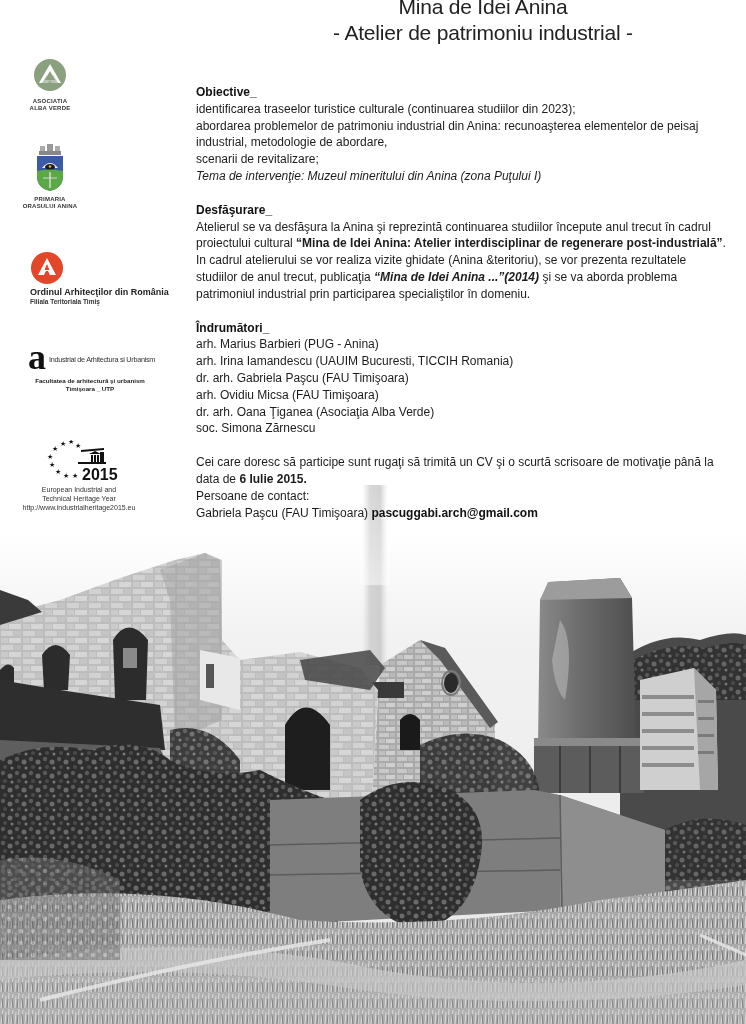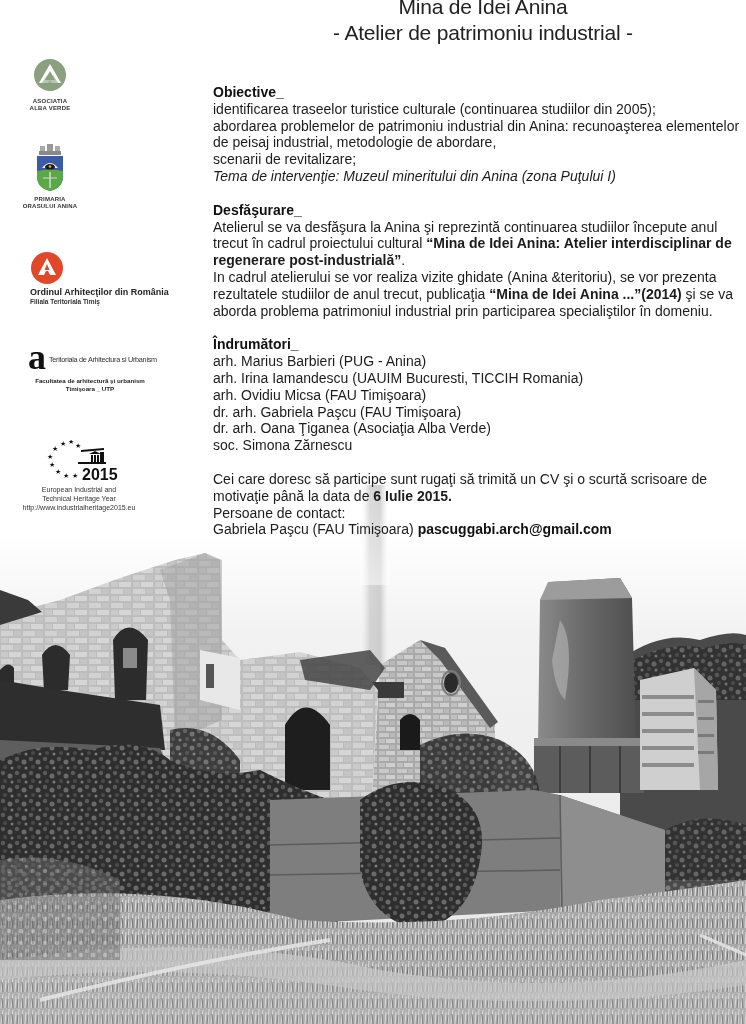--- a/index.html
+++ b/index.html
@@ -16,29 +16,29 @@
     font-family: "Liberation Sans Narrow", "Liberation Sans", sans-serif;
     letter-spacing: -0.2px;
   }
   .title-block div { white-space: nowrap; }
 
   .logos { position: absolute; left: 0; top: 0; width: 205px; z-index: 2; }
   .logo { position: absolute; text-align: center; }
   .logo .cap { font-weight: bold; font-size: 6px; line-height: 7px; color: #333; letter-spacing: 0.2px; }
 
   .content {
-    position: absolute; left: 213px; top: 84px; width: 530px; z-index: 2;
-    font-size: 14px; line-height: 16.8px; color: #1c1c1c;
+    position: absolute; left: 196px; top: 84px; width: 530px; z-index: 2;
+    font-size: 12px; line-height: 16.8px; color: #1c1c1c;
     font-family: "Liberation Sans", sans-serif;
   }
   .content p { margin: 0; }
   .sec-title { font-weight: bold; color: #111; }
   .sec { margin-bottom: 17px; }
   .b { font-weight: bold; }
-  .bi { font-weight: bold; }
+  .bi { font-weight: bold; font-style: italic; }
   .i { font-style: italic; }
   .note { color: #3c4f86; font-weight: bold; }
   .note .u { text-decoration: underline; }
   .email { font-weight: bold; }
   a.email { color: #111; text-decoration: none; }
 </style>
 </head>
 <body>
 
 <svg class="photo" viewBox="0 0 746 1024" preserveAspectRatio="none">
@@ -230,21 +230,21 @@
       <path d="M17 7 L26 24 L20 24 L18 20 L16 20 L14 24 L8 24 Z" fill="#ffffff"></path>
       <path d="M17 13 L19.5 19 L14.5 19 Z" fill="#e2472a"></path>
     </svg>
     <div style="font-weight:bold;font-size:9px;line-height:11px;color:#222;margin-top:2px;">Ordinul Arhitecţilor din România</div>
     <div style="font-weight:bold;font-size:6.5px;line-height:8px;color:#333;">Filiala Teritoriala Timiş</div>
   </div>
 
   <div class="logo" style="left:28px;top:342px;width:140px;text-align:left;">
     <div style="display:flex;align-items:flex-end;">
       <span style="font-family:'Liberation Serif',serif;font-weight:bold;font-size:36px;line-height:30px;color:#111;">a</span>
-      <span style="font-size:7.3px;color:#333;margin-left:3px;margin-bottom:8px;white-space:nowrap;letter-spacing:-0.3px;">Teritoriala de Arhitectura si Urbanism</span>
+      <span style="font-size:7.3px;color:#333;margin-left:3px;margin-bottom:8px;white-space:nowrap;letter-spacing:-0.3px;">Industrial de Arhitectura si Urbanism</span>
     </div>
     <div style="font-weight:bold;font-size:6.2px;line-height:8px;color:#222;margin-top:5px;text-align:center;width:120px;padding-left:2px;">Facultatea de arhitectură şi urbanism</div>
     <div style="font-weight:bold;font-size:6.2px;line-height:8px;color:#222;text-align:center;width:120px;padding-left:2px;">Timişoara _ UTP</div>
   </div>
 
   <div class="logo" style="left:4px;top:440px;width:150px;">
     <div style="position:relative;width:70px;height:40px;margin:0 auto;">
       <svg width="70" height="40" viewBox="0 0 70 40" style="position:absolute;left:0;top:0;">
         <g fill="#111" font-size="7" font-family="DejaVu Sans, sans-serif">
           <text x="16" y="6">★</text>
@@ -271,38 +271,38 @@
     <div style="font-size:7px;line-height:9px;color:#333;margin-top:5px;">European Industrial and</div>
     <div style="font-size:7px;line-height:9px;color:#333;">Technical Heritage Year</div>
     <div style="font-size:7px;line-height:9px;color:#333;white-space:nowrap;">http://www.industrialheritage2015.eu</div>
   </div>
 </div>
 
 <div class="content">
 
   <div class="sec">
     <p class="sec-title">Obiective_</p>
-    <p>identificarea traseelor turistice culturale (continuarea studiilor din 2005);</p>
+    <p>identificarea traseelor turistice culturale (continuarea studiilor din 2023);</p>
     <p>abordarea problemelor de patrimoniu industrial din Anina: recunoaşterea elementelor de peisaj industrial, metodologie de abordare,</p>
     <p>scenarii de revitalizare;</p>
     <p class="i">Tema de intervenţie: Muzeul mineritului din Anina (zona Puţului I)</p>
   </div>
 
   <div class="sec">
     <p class="sec-title">Desfăşurare_</p>
     <p><span>Atelierul se va desfăşura la Anina şi reprezintă continuarea studiilor începute anul trecut în cadrul proiectului cultural </span><span class="b">“Mina de Idei Anina: Atelier interdisciplinar de regenerare post-industrială”</span><span>.</span></p>
     <p><span>In cadrul atelierului se vor realiza vizite ghidate (Anina &amp;teritoriu), se vor prezenta rezultatele studiilor de anul trecut, publicaţia </span><span class="bi">“Mina de Idei Anina ...”(2014)</span><span> şi se va aborda problema patrimoniul industrial prin participarea specialiştilor în domeniu.</span></p>
   </div>
 
   <div class="sec">
     <p class="sec-title">Îndrumători_</p>
     <p>arh. Marius Barbieri (PUG - Anina)</p>
     <p>arh. Irina Iamandescu (UAUIM Bucuresti, TICCIH Romania)</p>
+    <p>dr. arh. Gabriela Paşcu (FAU Timişoara)</p>
     <p>arh. Ovidiu Micsa (FAU Timişoara)</p>
-    <p>dr. arh. Gabriela Paşcu (FAU Timişoara)</p>
     <p>dr. arh. Oana Ţiganea (Asociaţia Alba Verde)</p>
     <p>soc. Simona Zărnescu</p>
   </div>
 
   <div class="sec">
     <p><span>Cei care doresc să participe sunt rugaţi să trimită un CV şi o scurtă scrisoare de motivaţie până la data de </span><span class="b">6 Iulie 2015.</span></p>
     <p>Persoane de contact:</p>
     <p style="white-space:nowrap;"><span>Gabriela Paşcu (FAU Timişoara)</span> <a class="email">pascuggabi.arch@gmail.com</a></p>
   </div>
 

